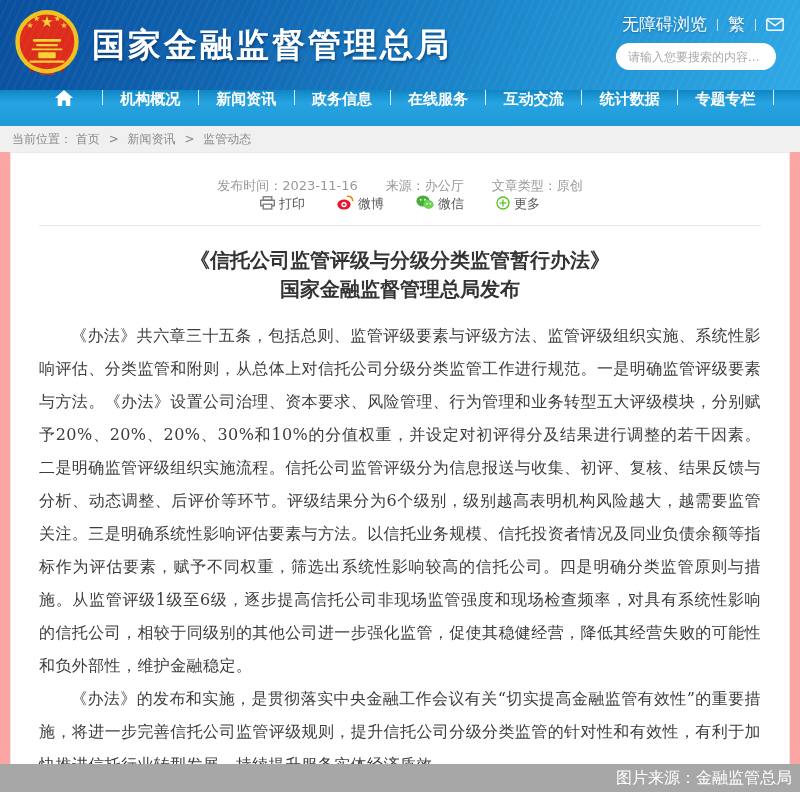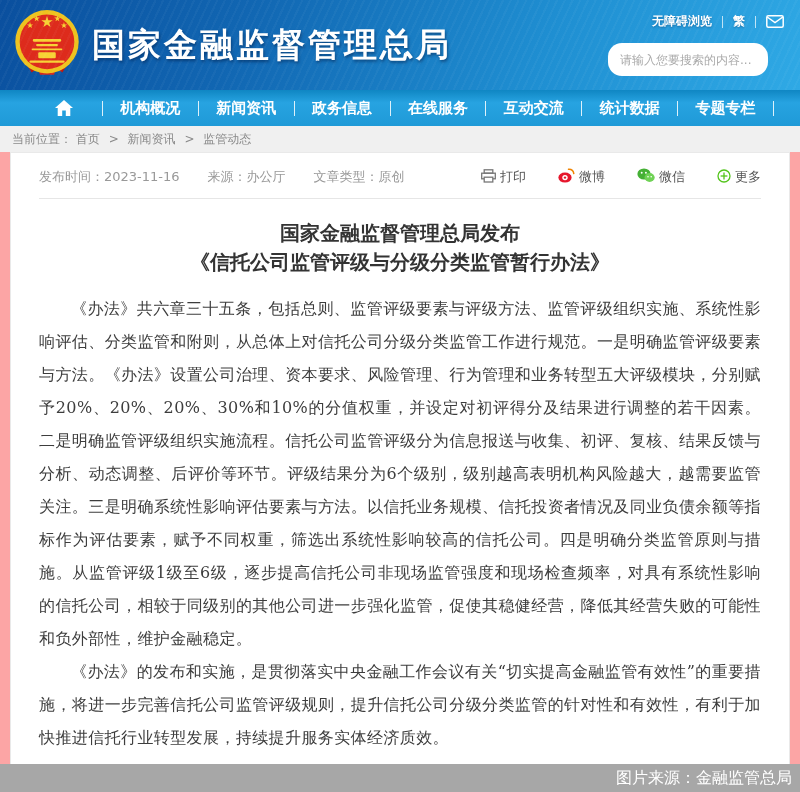--- a/index.html
+++ b/index.html
@@ -9,46 +9,46 @@
 
   
   .banner { position:relative; height:90px;
     background:linear-gradient(112deg,#0a4f9e 0%,#1166b2 30%,#1f8fd2 68%,#2fa9e5 100%); }
   .banner::after { content:""; position:absolute; inset:0;
     background:repeating-linear-gradient(115deg,rgba(255,255,255,.035) 0 2px,rgba(0,0,0,0) 2px 7px); pointer-events:none; }
   .emblem { position:absolute; left:14px; top:9px; width:66px; height:70px; }
   .site-title { position:absolute; left:92px; top:23px; color:#fff; font-size:33px; font-weight:800;
     letter-spacing:3px; text-shadow:1px 2px 3px rgba(0,35,80,.55); white-space:nowrap; z-index:2; }
   .util-row { position:absolute; right:16px; top:13px; display:flex; align-items:center; gap:10px; z-index:2; }
-  .util-link { color:#fff; font-size:12px; text-decoration:none; cursor:pointer; text-shadow:0 1px 2px rgba(0,40,90,.4);font-weight:bold; }
+  .util-link { color:#fff; font-size:17px; text-decoration:none; cursor:pointer; text-shadow:0 1px 2px rgba(0,40,90,.4); }
   .util-sep { width:1px; height:12px; background:rgba(255,255,255,.7); }
   .mail-btn { display:flex; align-items:center; cursor:pointer; }
-  .searchbox { position:absolute; right:32px; top:43px; width:160px; height:33px; background:#fff;
+  .searchbox { position:absolute; right:24px; top:43px; width:160px; height:27px; background:#fff;
     border-radius:14px; display:flex; overflow:hidden; z-index:2; }
   .searchbox input { flex:1; border:none; outline:none; padding:0 0 0 12px; font-size:12px; color:#666;
     font-family:"DejaVu Sans","Liberation Sans",sans-serif; background:transparent; }
   .searchbox input::placeholder { color:#aaa; }
 
   
-  .mainnav { height:36px; display:flex; align-items:center;
+  .mainnav { height:36px; display:flex; align-items:flex-start;
     background:linear-gradient(180deg,#0f86c3 0%,#27a3e1 35%,#1f9ad7 100%); padding:0 26px; }
   .nav-home { flex:.8; display:flex; justify-content:center; align-items:center; cursor:pointer; }
   .nav-item { flex:1; text-align:center; color:#fff; font-size:15px; font-weight:700; text-decoration:none;
     cursor:pointer; white-space:nowrap; }
   .nav-sep { width:1px; height:15px; background:rgba(255,255,255,.85); }
 
   
   .breadcrumb { height:26px; line-height:26px; background:#f0f0f0; color:#8a8a8a; font-size:12px; padding-left:12px; }
   .breadcrumb a { color:#8a8a8a; text-decoration:none; cursor:pointer; }
   .bc-sep { margin:0 5px; }
 
   
   .content-bg { padding:0 10px; height:640px; }
   .card { background:#fff; border:1px solid #e9e9e9; height:100%; padding:0 28px; }
-  .meta-row { display:flex; justify-content:space-between; align-items:center; padding-top:15px; font-size:13px; color:#999; }
+  .meta-row { display:flex; justify-content:space-between; align-items:center; padding-top:24px; font-size:13px; color:#999;flex-direction:column; }
   .meta-left { display:flex; gap:28px; }
   .meta-actions { display:flex; gap:32px; align-items:center;text-align:right; }
   .action-btn { display:flex; align-items:center; gap:4px; color:#555; font-size:13px; text-decoration:none; cursor:pointer; }
   .meta-hr { border:none; border-top:1px solid #e6e6e6; margin-top:12px; }
   .article-title { margin-top:20px; text-align:center; color:#333; font-size:20px; font-weight:700; line-height:29px;
     font-family:"DejaVu Sans","Liberation Sans",sans-serif; }
   .article-body { margin-top:15px; }
   .article-body p { font-family:"DejaVu Serif","Liberation Serif",serif; font-size:16px; color:#3d3d3d;
     line-height:33px; text-align:justify; text-indent:2em; letter-spacing:.4px; }
 
@@ -192,22 +192,22 @@
               </svg>
             </span>
             <span>更多</span>
           </a>
         </div>
       </div>
 
       <hr class="meta-hr">
 
       <h2 class="article-title">
+        <div>《信托公司监管评级与分级分类监管暂行办法》</div>
         <div>国家金融监督管理总局发布</div>
-        <div>《信托公司监管评级与分级分类监管暂行办法》</div>
       </h2>
 
       <div class="article-body">
         <p>《办法》共六章三十五条，包括总则、监管评级要素与评级方法、监管评级组织实施、系统性影响评估、分类监管和附则，从总体上对信托公司分级分类监管工作进行规范。一是明确监管评级要素与方法。《办法》设置公司治理、资本要求、风险管理、行为管理和业务转型五大评级模块，分别赋予20%、20%、20%、30%和10%的分值权重，并设定对初评得分及结果进行调整的若干因素。二是明确监管评级组织实施流程。信托公司监管评级分为信息报送与收集、初评、复核、结果反馈与分析、动态调整、后评价等环节。评级结果分为6个级别，级别越高表明机构风险越大，越需要监管关注。三是明确系统性影响评估要素与方法。以信托业务规模、信托投资者情况及同业负债余额等指标作为评估要素，赋予不同权重，筛选出系统性影响较高的信托公司。四是明确分类监管原则与措施。从监管评级1级至6级，逐步提高信托公司非现场监管强度和现场检查频率，对具有系统性影响的信托公司，相较于同级别的其他公司进一步强化监管，促使其稳健经营，降低其经营失败的可能性和负外部性，维护金融稳定。</p>
         <p>《办法》的发布和实施，是贯彻落实中央金融工作会议有关“切实提高金融监管有效性”的重要措施，将进一步完善信托公司监管评级规则，提升信托公司分级分类监管的针对性和有效性，有利于加快推进信托行业转型发展，持续提升服务实体经济质效。</p>
       </div>
 
     </div>
   </div>
 

